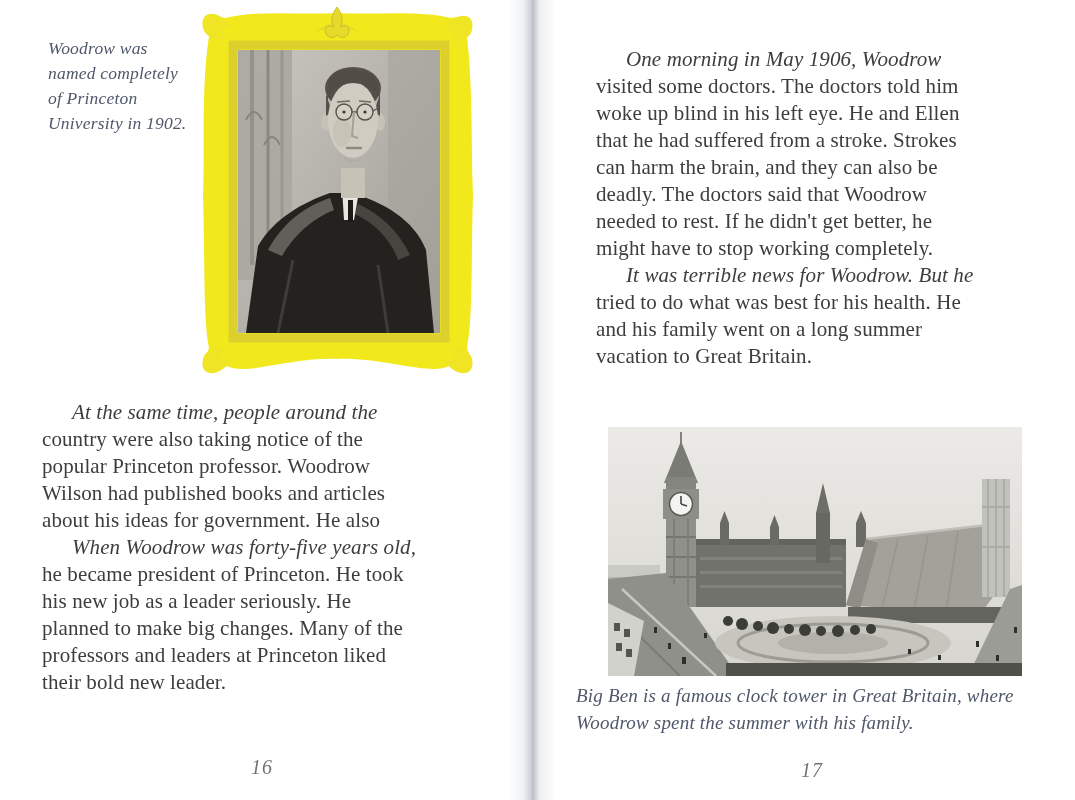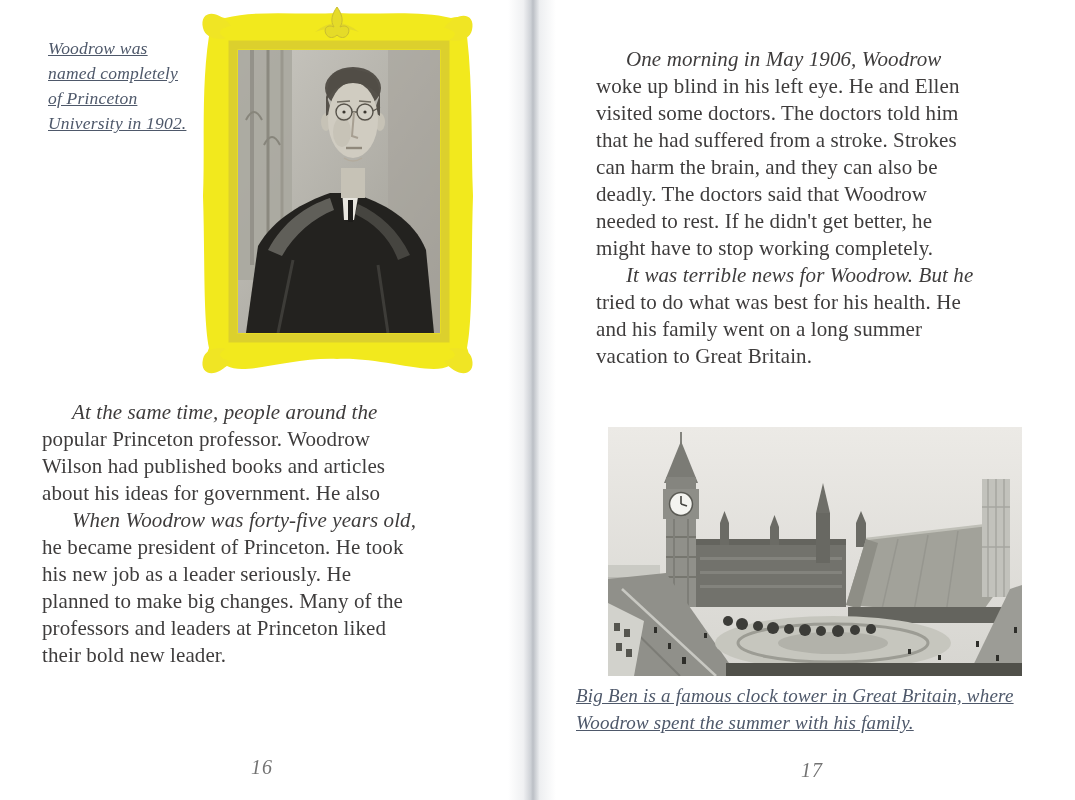--- a/index.html
+++ b/index.html
@@ -20,21 +20,21 @@
   .body-text{position:absolute;color:var(--body-text,#3e3c3c);}
   .line{
     font-size:21px;line-height:27px;white-space:nowrap;
     letter-spacing:0.1px;
   }
   .line.indent{padding-left:30px;font-style:italic;}
   .caption{
     font-style:italic;color:var(--caption-color,#4e586a);
     font-family:"Liberation Serif","DejaVu Serif",serif;
   }
-  .caption .line{white-space:nowrap;letter-spacing:0.2px;text-decoration:underline;}
+  .caption .line{white-space:nowrap;letter-spacing:0.2px;}
   .portrait-caption{position:absolute;left:48px;top:36px;width:190px;}
   .portrait-caption .line{font-size:17.5px;line-height:25px;}
   .bigben-caption{position:absolute;left:576px;top:682px;width:460px;}
   .bigben-caption .line{font-size:19px;line-height:27px;}
   .left-text{left:42px;top:399px;width:448px;}
   .right-text{left:596px;top:46px;width:456px;}
   .page-number{
     position:absolute;width:120px;text-align:center;
     font-style:italic;font-size:20px;color:#737373;letter-spacing:1px;
   }
@@ -142,40 +142,41 @@
         <line x1="121" y1="51" x2="133" y2="52" stroke="#6e6a60" stroke-width="1.6"></line>
 
         <path d="M116,62 L114,86 L120,88" stroke="#a79f92" stroke-width="2" fill="none"></path>
         <line x1="108" y1="98" x2="124" y2="98" stroke="#8f887b" stroke-width="2.4"></line>
         <path d="M106,108 Q115,114 124,108" stroke="#b3ab9d" stroke-width="1.5" fill="none"></path>
       </svg>
     </div>
 
     <div class="body-text left-text">
         <div class="line indent">At the same time, people around the</div>
+        <div class="line">country were also taking notice of the</div>
         <div class="line">popular Princeton professor. Woodrow</div>
         <div class="line">Wilson had published books and articles</div>
         <div class="line">about his ideas for government. He also</div>
         <div class="line indent">When Woodrow was forty-five years old,</div>
         <div class="line">he became president of Princeton. He took</div>
         <div class="line">his new job as a leader seriously. He</div>
         <div class="line">planned to make big changes. Many of the</div>
         <div class="line">professors and leaders at Princeton liked</div>
         <div class="line">their bold new leader.</div>
       </div>
 
     <div class="page-number left">16</div>
   </section>
 
   <section>
 
     <div class="body-text right-text">
         <div class="line indent">One morning in May 1906, Woodrow</div>
+        <div class="line">visited some doctors. The doctors told him</div>
         <div class="line">woke up blind in his left eye. He and Ellen</div>
-        <div class="line">visited some doctors. The doctors told him</div>
         <div class="line">that he had suffered from a stroke. Strokes</div>
         <div class="line">can harm the brain, and they can also be</div>
         <div class="line">deadly. The doctors said that Woodrow</div>
         <div class="line">needed to rest. If he didn't get better, he</div>
         <div class="line">might have to stop working completely.</div>
         <div class="line indent">It was terrible news for Woodrow. But he</div>
         <div class="line">tried to do what was best for his health. He</div>
         <div class="line">and his family went on a long summer</div>
         <div class="line">vacation to Great Britain.</div>
       </div>

